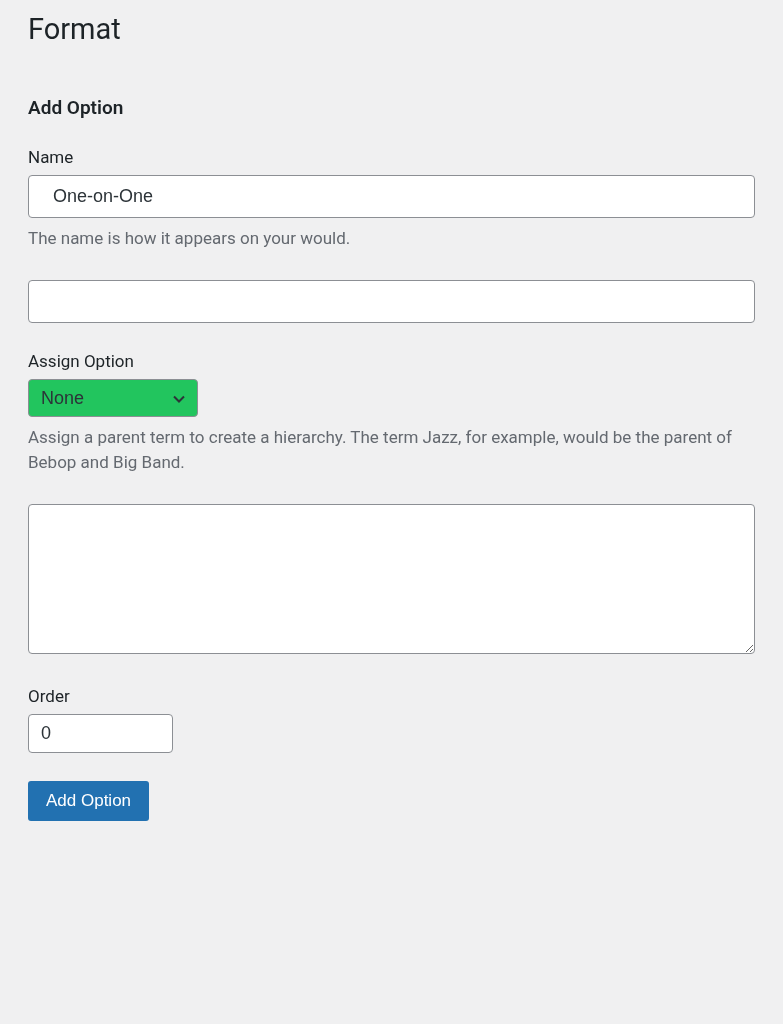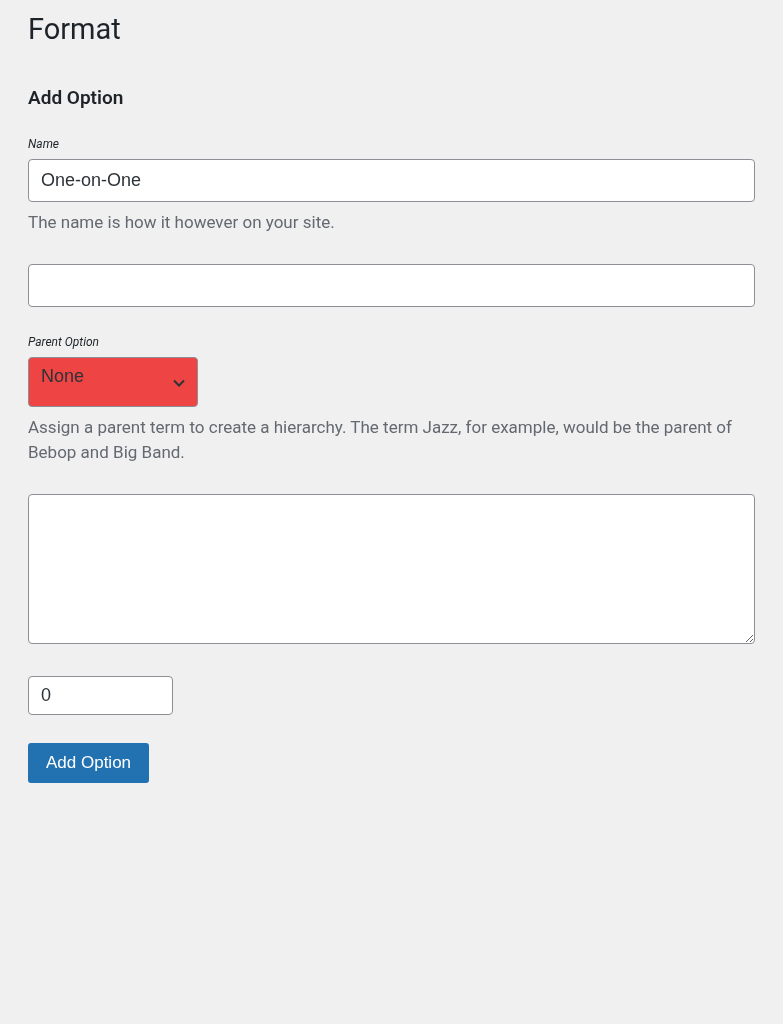--- a/index.html
+++ b/index.html
@@ -11,68 +11,67 @@
       background-color: #f0f0f1;
       font-family: -apple-system, BlinkMacSystemFont, "Segoe UI", Roboto, Helvetica, Arial, sans-serif;
       padding: 8px 28px 28px 28px;
       width: 783px;
       color: #1d2327;
     }
     .page-title {
       font-size: 29px;
       font-weight: 400;
       color: #1d2327;
-      margin-bottom: 40px;
+      margin-bottom: 50px;
       margin-top: 4px;
     }
     .section-title {
       font-size: 19px;
       font-weight: 600;
       color: #1d2327;
       margin-bottom: 28px;
     }
     .form-field {
       margin-bottom: 28px;
     }
     .form-label {
       display: block;
-      font-size: 12px;
+      font-size: 17px;
       font-weight: 400;
       color: #1d2327;
       margin-bottom: 8px;
-      font-style: italic;
     }
     .text-input {
       width: 100%;
-      padding: 8px 12px;
+      padding: 8px 24px;
       font-size: 18px;
       border: 1px solid #8c8f94;
       border-radius: 4px;
       background-color: #ffffff;
       color: #2c3338;
       line-height: 1.4;
     }
     .help-text {
       font-size: 17px;
       color: #646970;
       margin-top: 8px;
       line-height: 1.5;
     }
     .select-wrapper {
       position: relative;
       display: inline-block;
     }
     .select-input {
       appearance: none;
       -webkit-appearance: none;
-      padding: 8px 40px 20px 12px;
+      padding: 8px 40px 8px 12px;
       font-size: 18px;
       border: 1px solid #8c8f94;
       border-radius: 4px;
-      background-color: #ef4444;
+      background-color: #22c55e;
       color: #2c3338;
       min-width: 170px;
       cursor: pointer;
     }
     .select-chevron {
       position: absolute;
       right: 12px;
       top: 50%;
       transform: translateY(-50%);
       pointer-events: none;
@@ -116,46 +115,47 @@
 
 
 
 <h1 class="page-title">Format</h1>
 
 <h2 class="section-title">Add Option</h2>
 
 <div class="form-field">
   <label class="form-label">Name</label>
   <input type="text" class="text-input" value="One-on-One" style="">
-  <p class="help-text">The name is how it however on your site.</p>
+  <p class="help-text">The name is how it appears on your would.</p>
 </div>
 
 <div class="form-field">
   <input type="text" class="text-input" value="" style="">
 </div>
 
 <div class="form-field">
-  <label class="form-label">Parent Option</label>
+  <label class="form-label">Assign Option</label>
   <div class="select-wrapper">
     <select class="select-input">
       <option>None</option>
     </select>
     <span class="select-chevron">
       <svg viewBox="0 0 14 14" fill="none" stroke="#2c3338" stroke-width="2">
         <polyline points="2,4.5 7,9.5 12,4.5"></polyline>
       </svg>
     </span>
   </div>
   <p class="help-text">Assign a parent term to create a hierarchy. The term Jazz, for example, would be the parent of Bebop and Big Band.</p>
 </div>
 
 <div class="form-field">
   <textarea class="textarea-input" rows="5" style=""></textarea>
 </div>
 
 <div class="form-field">
+  <label class="form-label">Order</label>
   <input type="text" class="number-input" value="0" style="">
 </div>
 
 <button class="submit-button">Add Option</button>
 
 
 
 
 </body></html>

